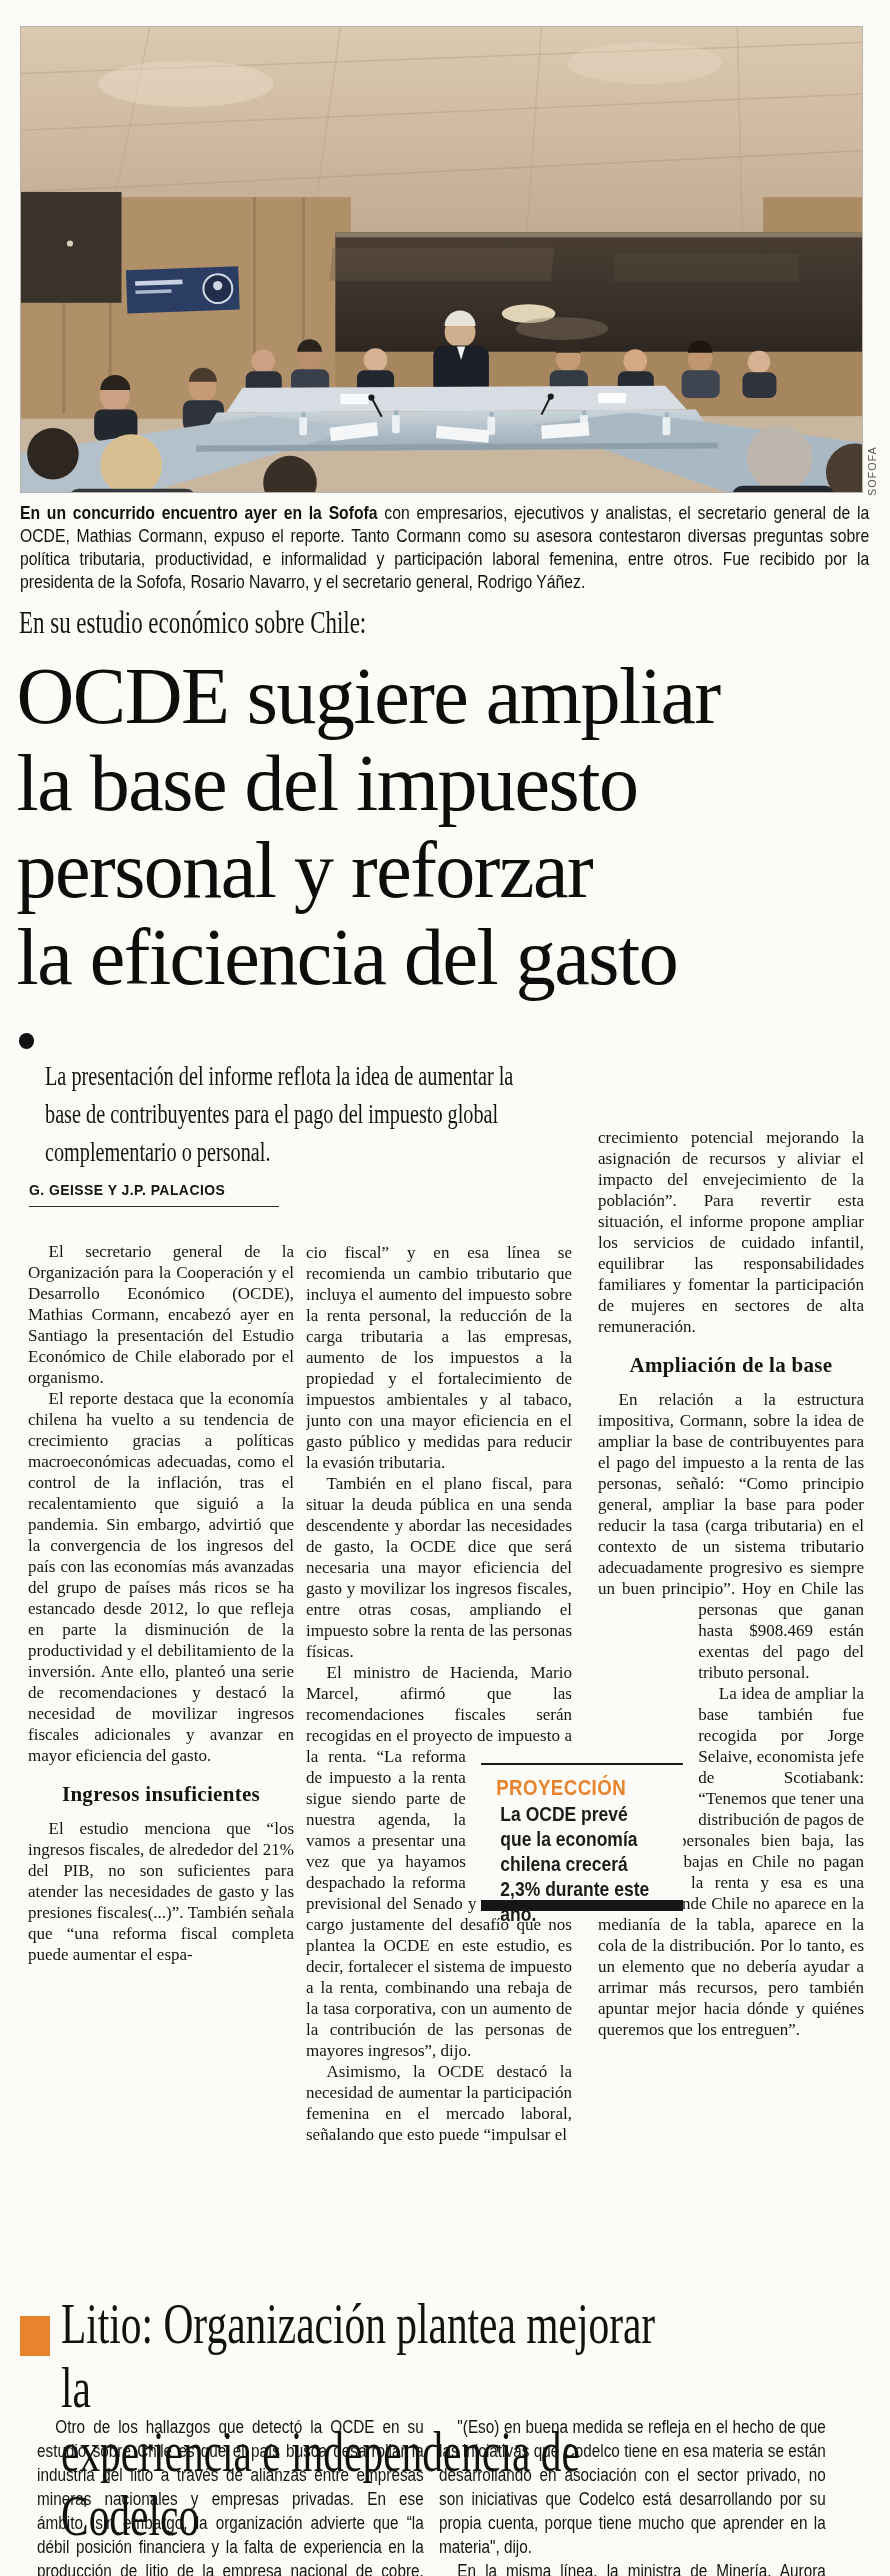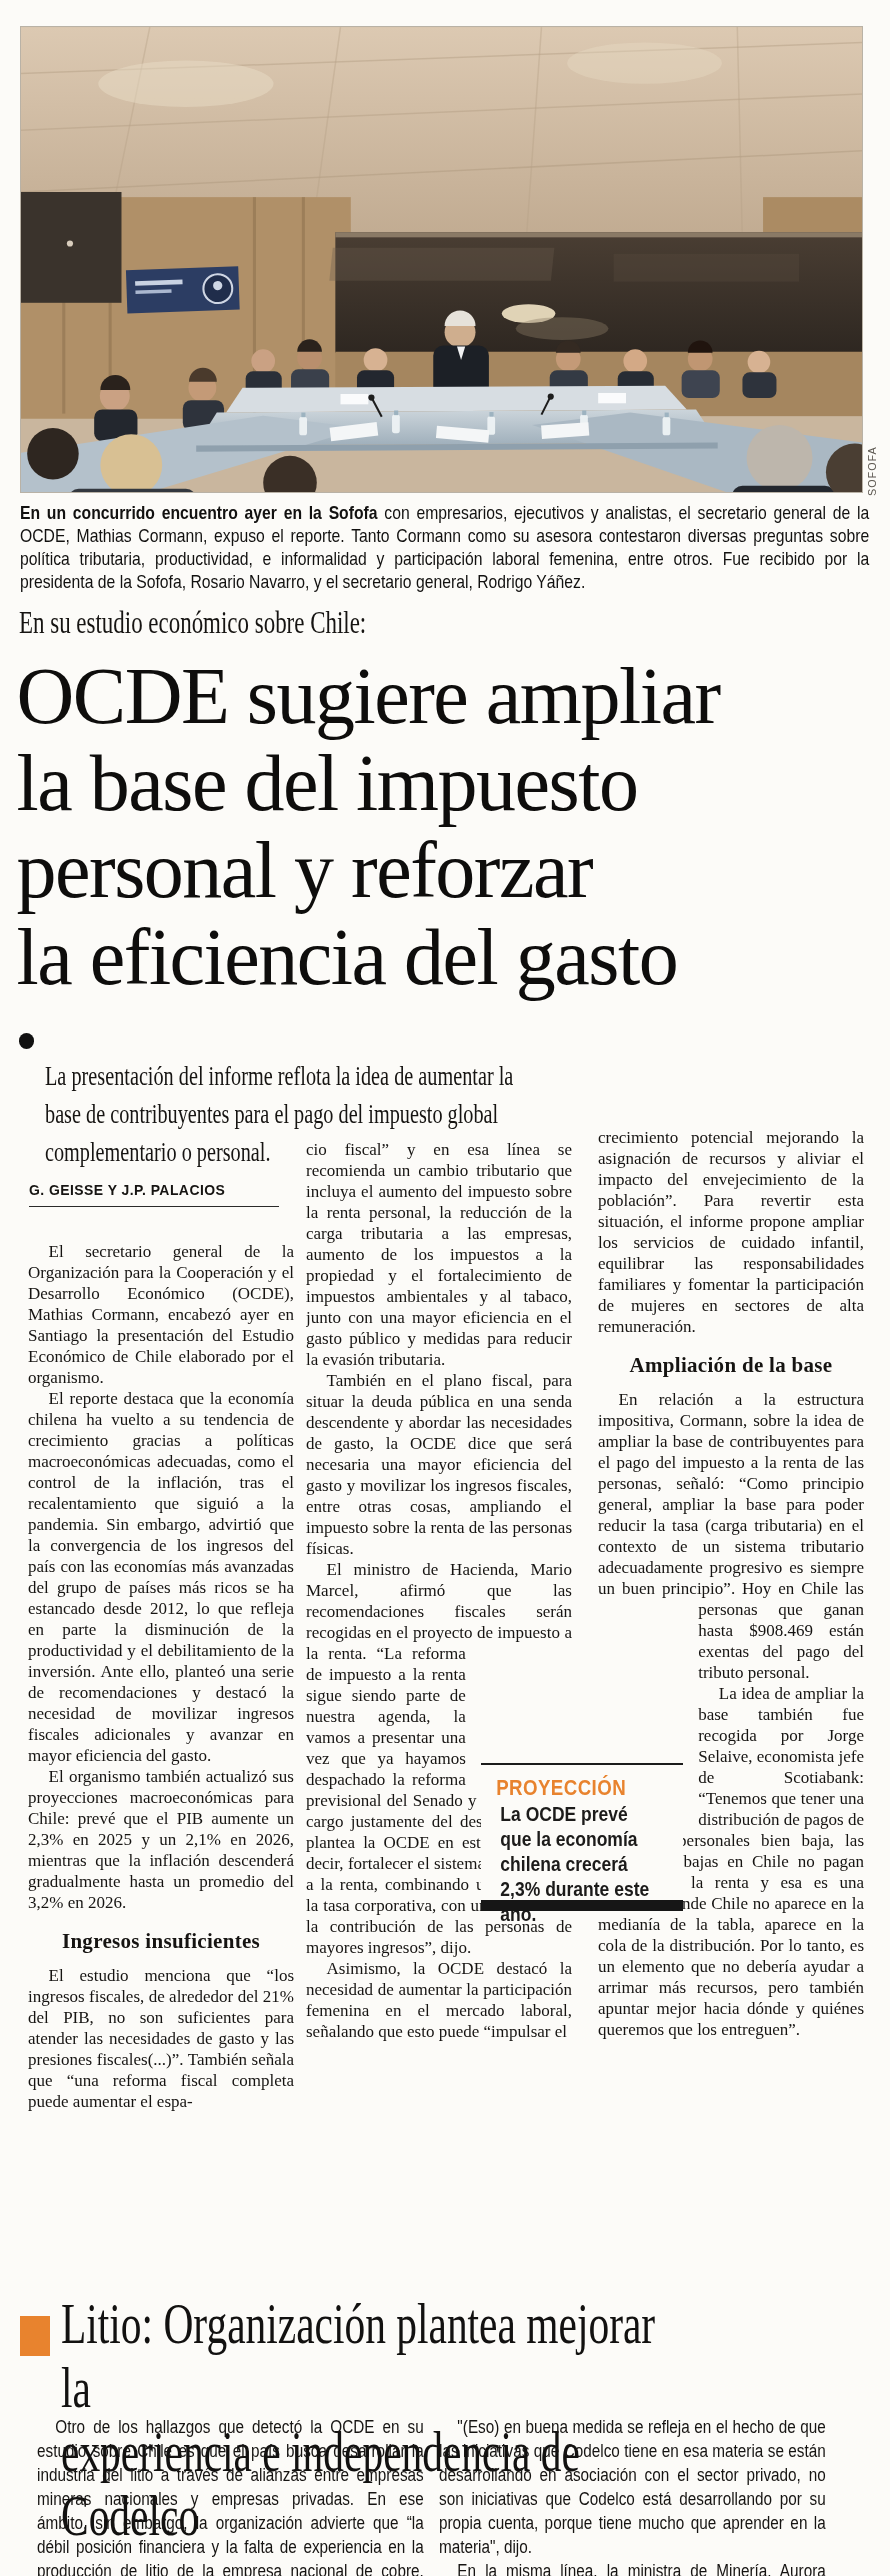--- a/index.html
+++ b/index.html
@@ -33,21 +33,21 @@
   .byline{left:29px;top:1181px;width:250px;padding-bottom:7.2px;border-bottom:1px solid #2a2a2a;
     font-family:"Liberation Sans",sans-serif;font-weight:bold;font-size:15.5px;letter-spacing:0.5px;
     transform-origin:0 0;}
   .byline .cx{display:inline-block;transform:scaleX(.9);transform-origin:0 0;white-space:nowrap;}
 
   
   .col{width:266px;font-size:17px;line-height:21px;text-align:justify;overflow:hidden;}
   .col p{margin:0;text-indent:20.6px;}
   .col p.cont{text-indent:0;}
   .col1{left:28px;top:1241px;height:1023px;}
-  .col2{left:306px;top:1139px;height:1077px;}
+  .col2{left:306px;top:1242px;height:1077px;}
   .col3{left:598px;top:1127px;height:1077px;}
   .subhead{font-weight:bold;font-size:21px;margin:17.5px 0 13.4px 0;text-indent:0;text-align:center;letter-spacing:0.3px;}
   .spacer-r{float:right;width:99px;height:138px;margin-left:7.2px;}
   .spacer-l{float:left;width:92px;height:216px;margin-right:8.2px;}
 
   
   .pullquote{left:481px;top:1763px;width:202px;height:146px;background:#fcfbf8;border-top:2.1px solid #1b1b1b;}
   .pq-label{margin-top:10.3px;text-align:left;font-family:"Liberation Sans",sans-serif;font-weight:bold;
     font-size:22px;color:#e8832e;letter-spacing:0.5px;}
   .pq-text{margin-top:0;text-align:left;font-family:"Liberation Sans",sans-serif;font-weight:bold;
@@ -201,21 +201,20 @@
 <div class="abs kicker"><span class="cx">En su estudio económico sobre Chile:</span></div>
 <div class="abs headline">OCDE sugiere ampliar<br>la base del impuesto<br>personal y reforzar<br>la eficiencia del gasto</div>
 <div class="abs dot"></div>
 <div class="abs lead"><span class="cx">La presentación del informe reflota la idea de aumentar la<br>base de contribuyentes para el pago del impuesto global<br>complementario o personal.</span></div>
 
 <div class="abs byline"><span class="cx">G. GEISSE Y J.P. PALACIOS</span></div>
 
 <div class="abs col col1">
   <p>El secretario general de la Organización para la Cooperación y el Desarrollo Económico (OCDE), Mathias Cormann, encabezó ayer en Santiago la presentación del Estudio Económico de Chile elaborado por el organismo.</p>
   <p>El reporte destaca que la economía chilena ha vuelto a su tendencia de crecimiento gracias a políticas macroeconómicas adecuadas, como el control de la inflación, tras el recalentamiento que siguió a la pandemia. Sin embargo, advirtió que la convergencia de los ingresos del país con las economías más avanzadas del grupo de países más ricos se ha estancado desde 2012, lo que refleja en parte la disminución de la productividad y el debilitamiento de la inversión. Ante ello, planteó una serie de recomendaciones y destacó la necesidad de movilizar ingresos fiscales adicionales y avanzar en mayor eficiencia del gasto.</p>
-  <p>El organismo también actualizó sus proyecciones macroeconómicas para Chile: prevé que el PIB aumente un 2,3% en 2025 y un 2,1% en 2026, mientras que la inflación descenderá gradualmente hasta un promedio del 3,2% en 2026.</p>
   <div class="subhead">Ingresos insuficientes</div>
   <p>El estudio menciona que “los ingresos fiscales, de alrededor del 21% del PIB, no son suficientes para atender las necesidades de gasto y las presiones fiscales(...)”. También señala que “una reforma fiscal completa puede aumentar el espa-</p>
 </div>
 
 <div class="abs col col2">
   <p class="cont">cio fiscal” y en esa línea se recomienda un cambio tributario que incluya el aumento del impuesto sobre la renta personal, la reducción de la carga tributaria a las empresas, aumento de los impuestos a la propiedad y el fortalecimiento de impuestos ambientales y al tabaco, junto con una mayor eficiencia en el gasto público y medidas para reducir la evasión tributaria.</p>
   <p>También en el plano fiscal, para situar la deuda pública en una senda descendente y abordar las necesidades de gasto, la OCDE dice que será necesaria una mayor eficiencia del gasto y movilizar los ingresos fiscales, entre otras cosas, ampliando el impuesto sobre la renta de las personas físicas.</p>
   <p><span>El ministro de Hacienda, Mario Marcel, afirmó que las recomendaciones fiscales serán recogidas en el proyecto de impuesto a la renta. </span><span class="spacer-r"></span><span>“La reforma de impuesto a la renta sigue siendo parte de nuestra agenda, la vamos a presentar una vez que ya hayamos despachado la reforma previsional del Senado y se va a hacer cargo justamente del desafío que nos plantea la OCDE en este estudio, es decir, fortalecer el sistema de impuesto a la renta, combinando una rebaja de la tasa corporativa, con un aumento de la contribución de las personas de mayores ingresos”, dijo.</span></p>
   <p>Asimismo, la OCDE destacó la necesidad de aumentar la participación femenina en el mercado laboral, señalando que esto puede “impulsar el</p>
 </div>

